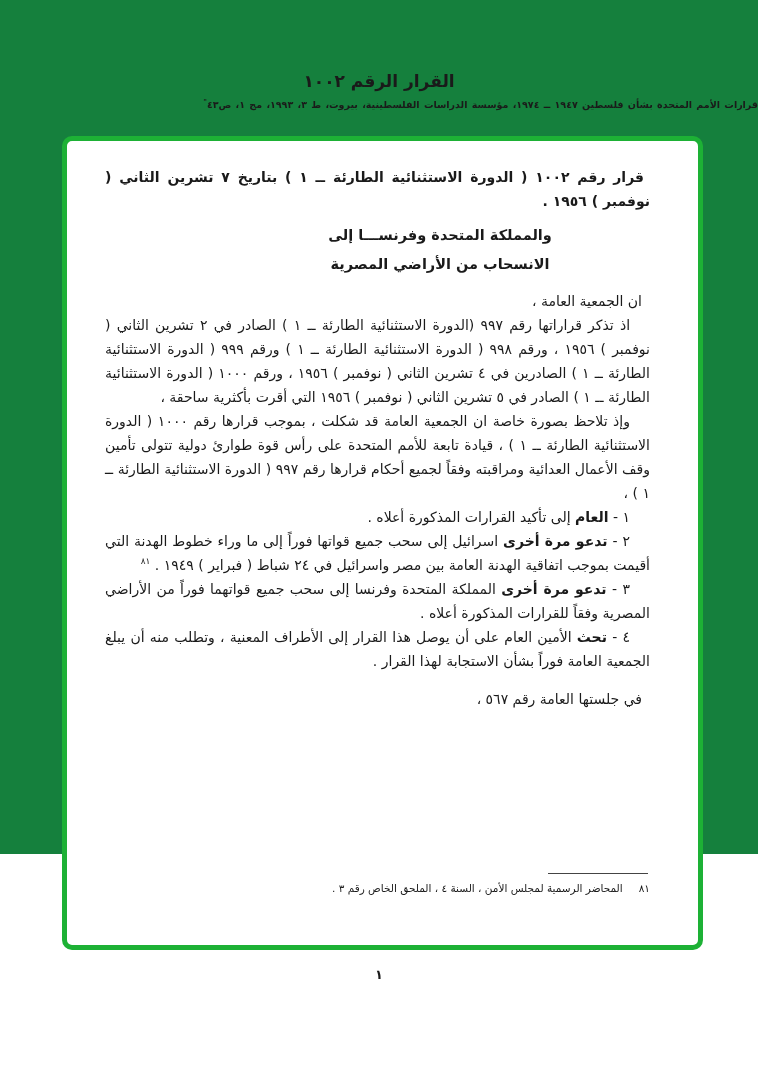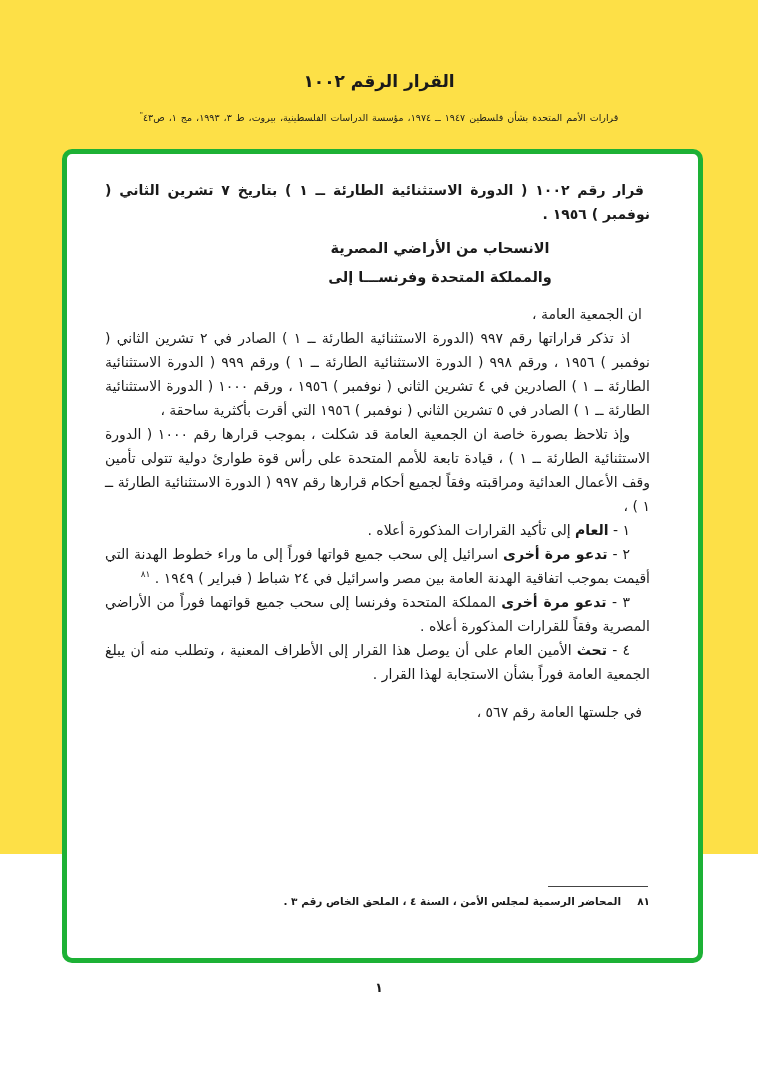--- a/index.html
+++ b/index.html
@@ -3,36 +3,36 @@
 <meta charset="utf-8">
 <style>
   html, body { margin: 0; padding: 0; }
   body {
     width: 758px; height: 1078px;
     background: #ffffff;
     font-family: "DejaVu Sans", sans-serif;
     color: #1a1a1a;
     overflow: hidden;
   }
-  .page { position: relative; width: 758px; height: 854px; background: #fde047; }
+  .page { position: relative; width: 758px; height: 854px; background: #15803d; }
 
   .doc-title {
     direction: rtl;
     text-align: center;
     font-weight: bold;
     font-size: 17px;
     padding-top: 71px;
     letter-spacing: 0.5px;
   }
   .source-line {
     direction: rtl;
-    text-align: center;
-    font-weight: normal;
+    text-align: right;
+    font-weight: bold;
     font-size: 9.5px;
-    margin-top: 20px;
+    margin-top: 7px;
     white-space: nowrap;
     word-spacing: 1px;
   }
   .source-line sup { font-size: 7px; }
 
   .frame {
     box-sizing: border-box;
     margin: 26px 0 0 62px;
     width: 641px;
     height: 814px;
@@ -73,21 +73,21 @@
     text-indent: 8px;
   }
   .para { text-indent: 20px; }
   .para b { font-weight: normal; }
   .item { text-indent: 20px; }
   .item sup { font-size: 9px; line-height: 0; }
 
   .closing-block { margin-top: 12px; line-height: 28px; }
   .closing-block p { text-indent: 8px; }
 
-  .footnote-block { margin-top: auto; padding-top: 18px; font-weight: bold; }
+  .footnote-block { margin-top: auto; padding-top: 18px; }
   .footnote-rule {
     width: 100px; height: 1px;
     background: #444;
     margin: 0 2px 7px auto; 
   }
   .footnote {
     font-size: 10.5px;
     line-height: 14px;
     direction: rtl;
     text-align: right;
@@ -110,22 +110,22 @@
   <div class="doc-title">القرار الرقم ١٠٠٢</div>
 
   <div class="source-line"><span>قرارات الأمم المتحدة بشأن فلسطين ١٩٤٧ ــ ١٩٧٤، مؤسسة الدراسات الفلسطينية، بيروت، ط ٣، ١٩٩٣، مج ١، ص٤٣</span><sup>"</sup></div>
 
   <div class="frame">
     <div class="content">
 
       <p class="intro">قرار رقم ١٠٠٢ ( الدورة الاستثنائية الطارئة ــ ١ ) بتاريخ ٧ تشرين الثاني ( نوفمبر ) ١٩٥٦ .</p>
 
       <div class="heading-block">
+        <div>والمملكة المتحدة وفرنســـا إلى</div>
         <div>الانسحاب من الأراضي المصرية</div>
-        <div>والمملكة المتحدة وفرنســـا إلى</div>
       </div>
 
       <p class="assembly">ان الجمعية العامة ،</p>
 
       <p class="para"><b>اذ تذكر</b> <span>قراراتها رقم ٩٩٧ (الدورة الاستثنائية الطارئة ــ ١ ) الصادر في ٢ تشرين الثاني ( نوفمبر ) ١٩٥٦ ، ورقم ٩٩٨ ( الدورة الاستثنائية الطارئة ــ ١ ) ورقم ٩٩٩ ( الدورة الاستثنائية الطارئة ــ ١ ) الصادرين في ٤ تشرين الثاني ( نوفمبر ) ١٩٥٦ ، ورقم ١٠٠٠ ( الدورة الاستثنائية الطارئة ــ ١ ) الصادر في ٥ تشرين الثاني ( نوفمبر ) ١٩٥٦ التي أقرت بأكثرية ساحقة ،</span></p>
 
       <p class="para"><b>وإذ تلاحظ بصورة خاصة</b> <span>ان الجمعية العامة قد شكلت ، بموجب قرارها رقم ١٠٠٠ ( الدورة الاستثنائية الطارئة ــ ١ ) ، قيادة تابعة للأمم المتحدة على رأس قوة طوارئ دولية تتولى تأمين وقف الأعمال العدائية ومراقبته وفقاً لجميع أحكام قرارها رقم ٩٩٧ ( الدورة الاستثنائية الطارئة ــ ١ ) ،</span></p>
 
       <p class="item"><span>١ -</span> <b>العام</b> <span>إلى تأكيد القرارات المذكورة أعلاه .</span><sup></sup></p>
 

